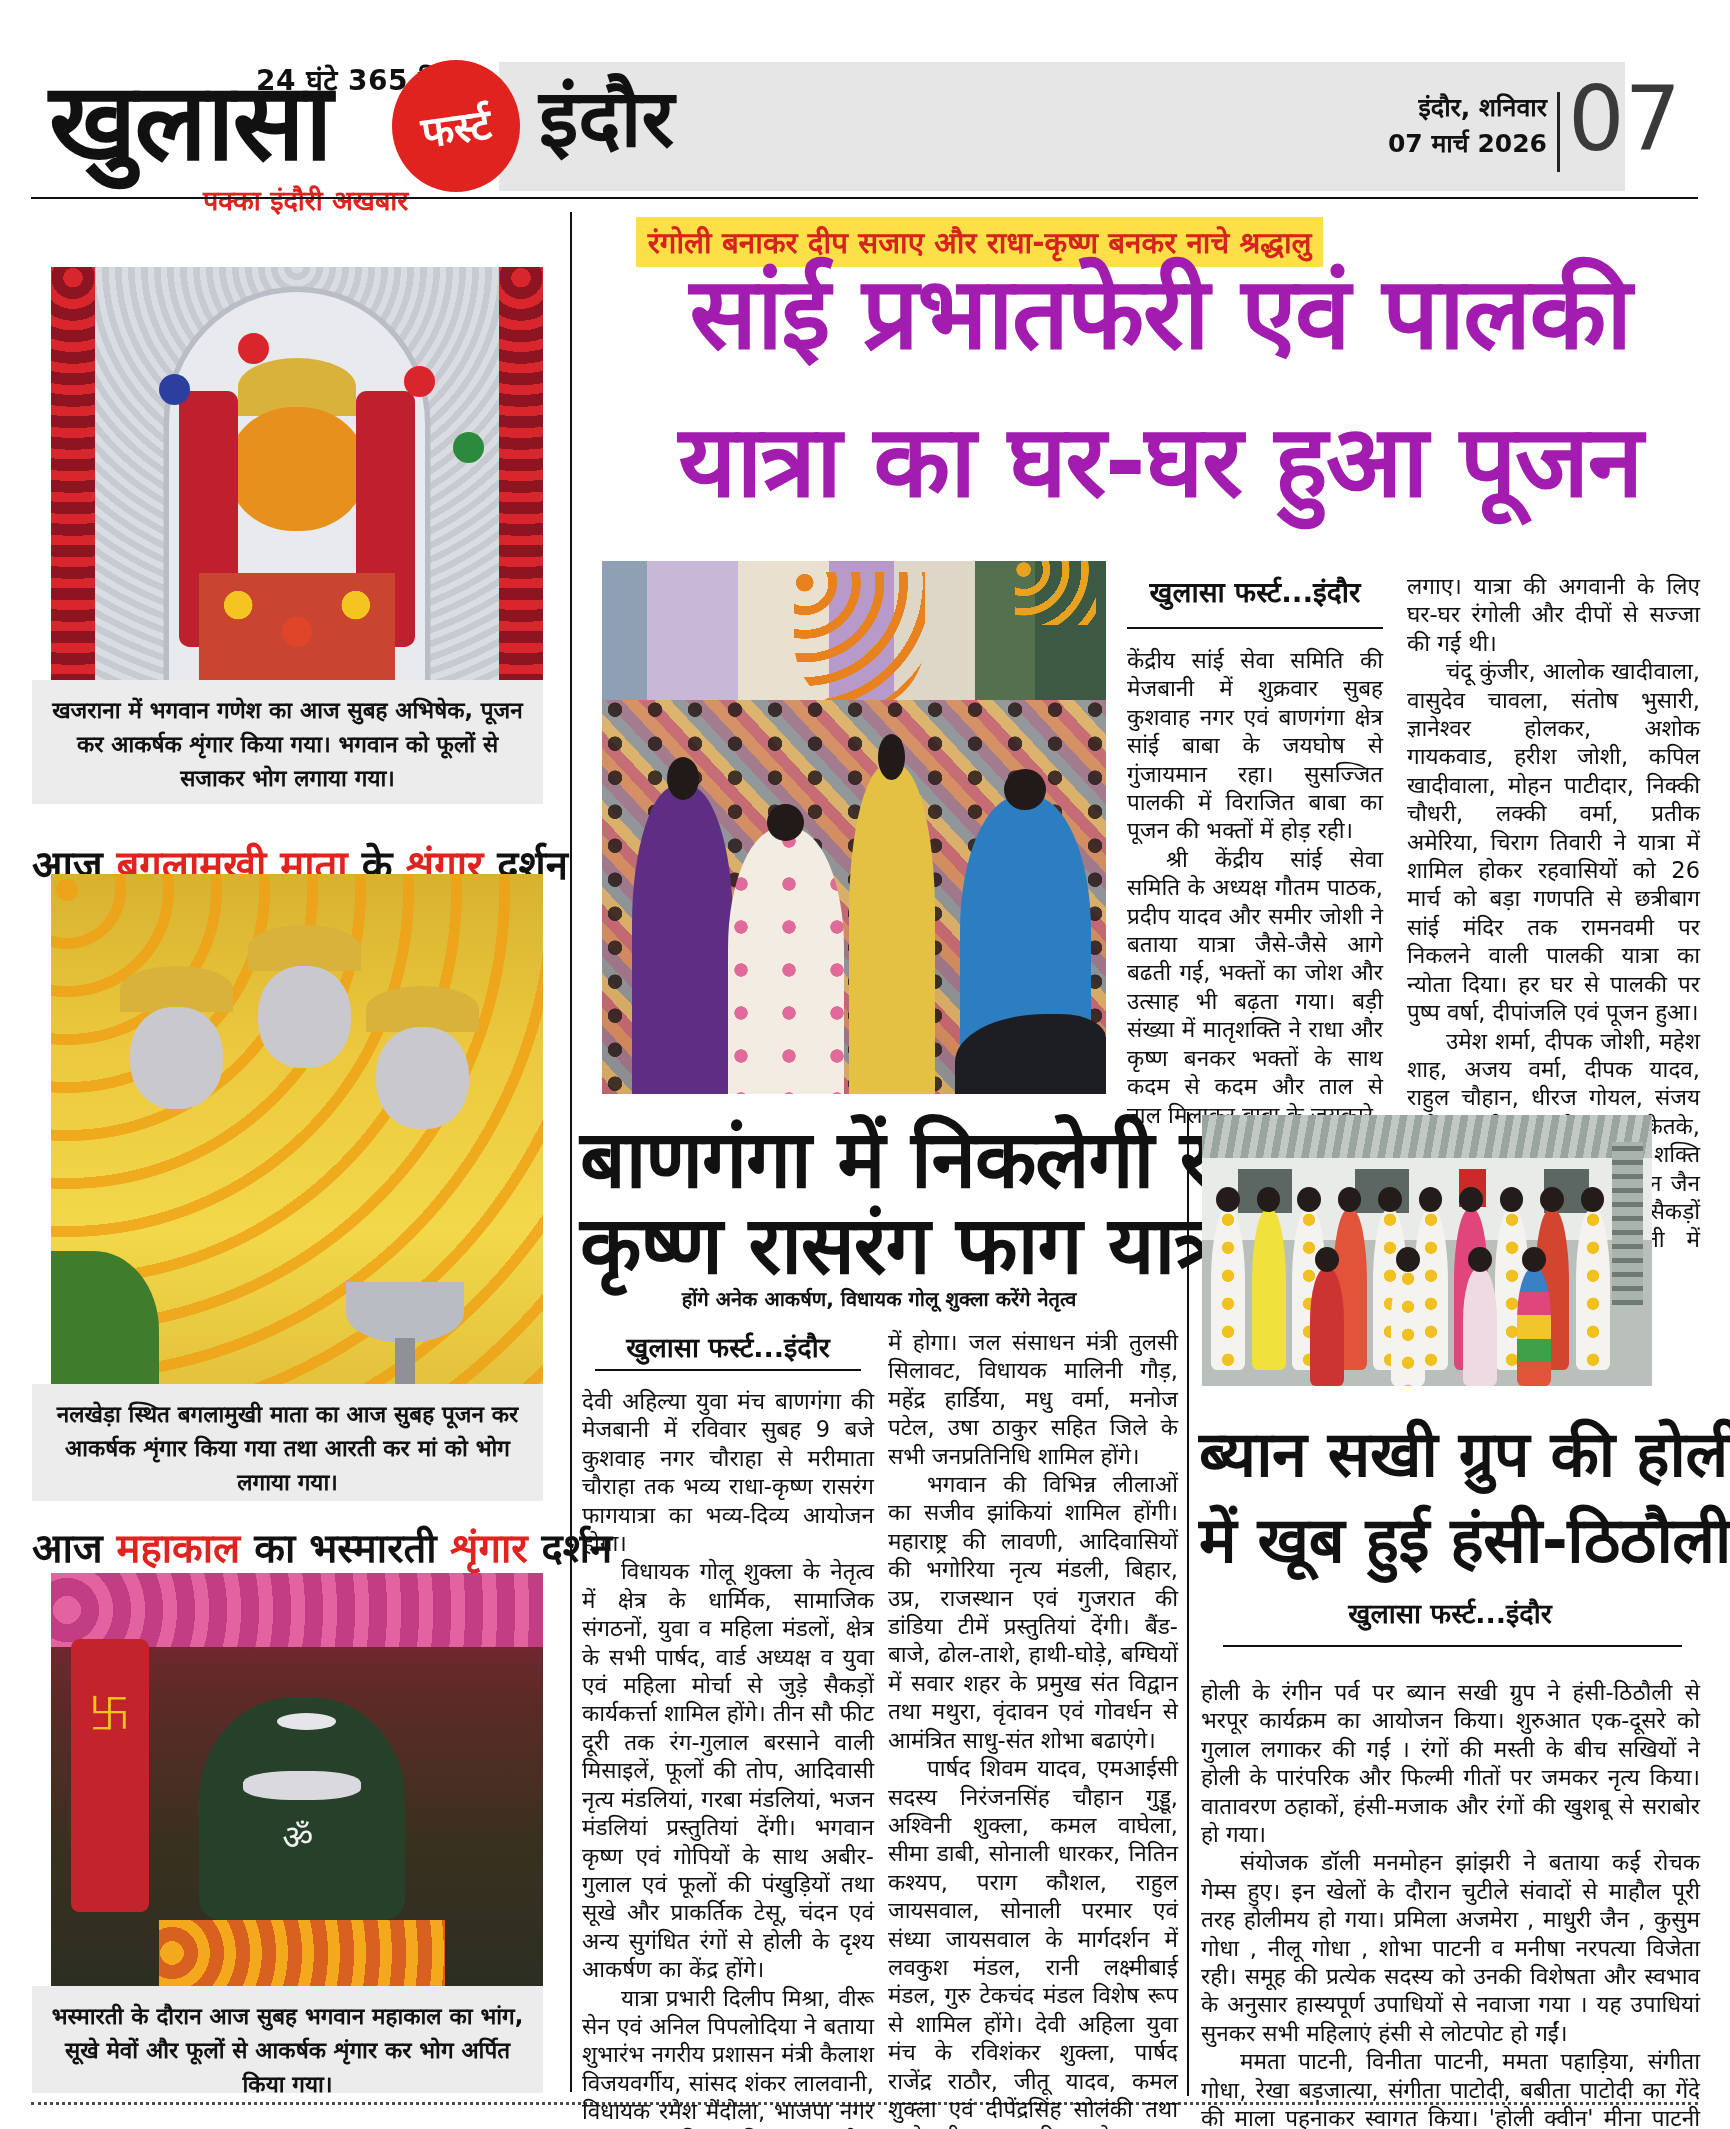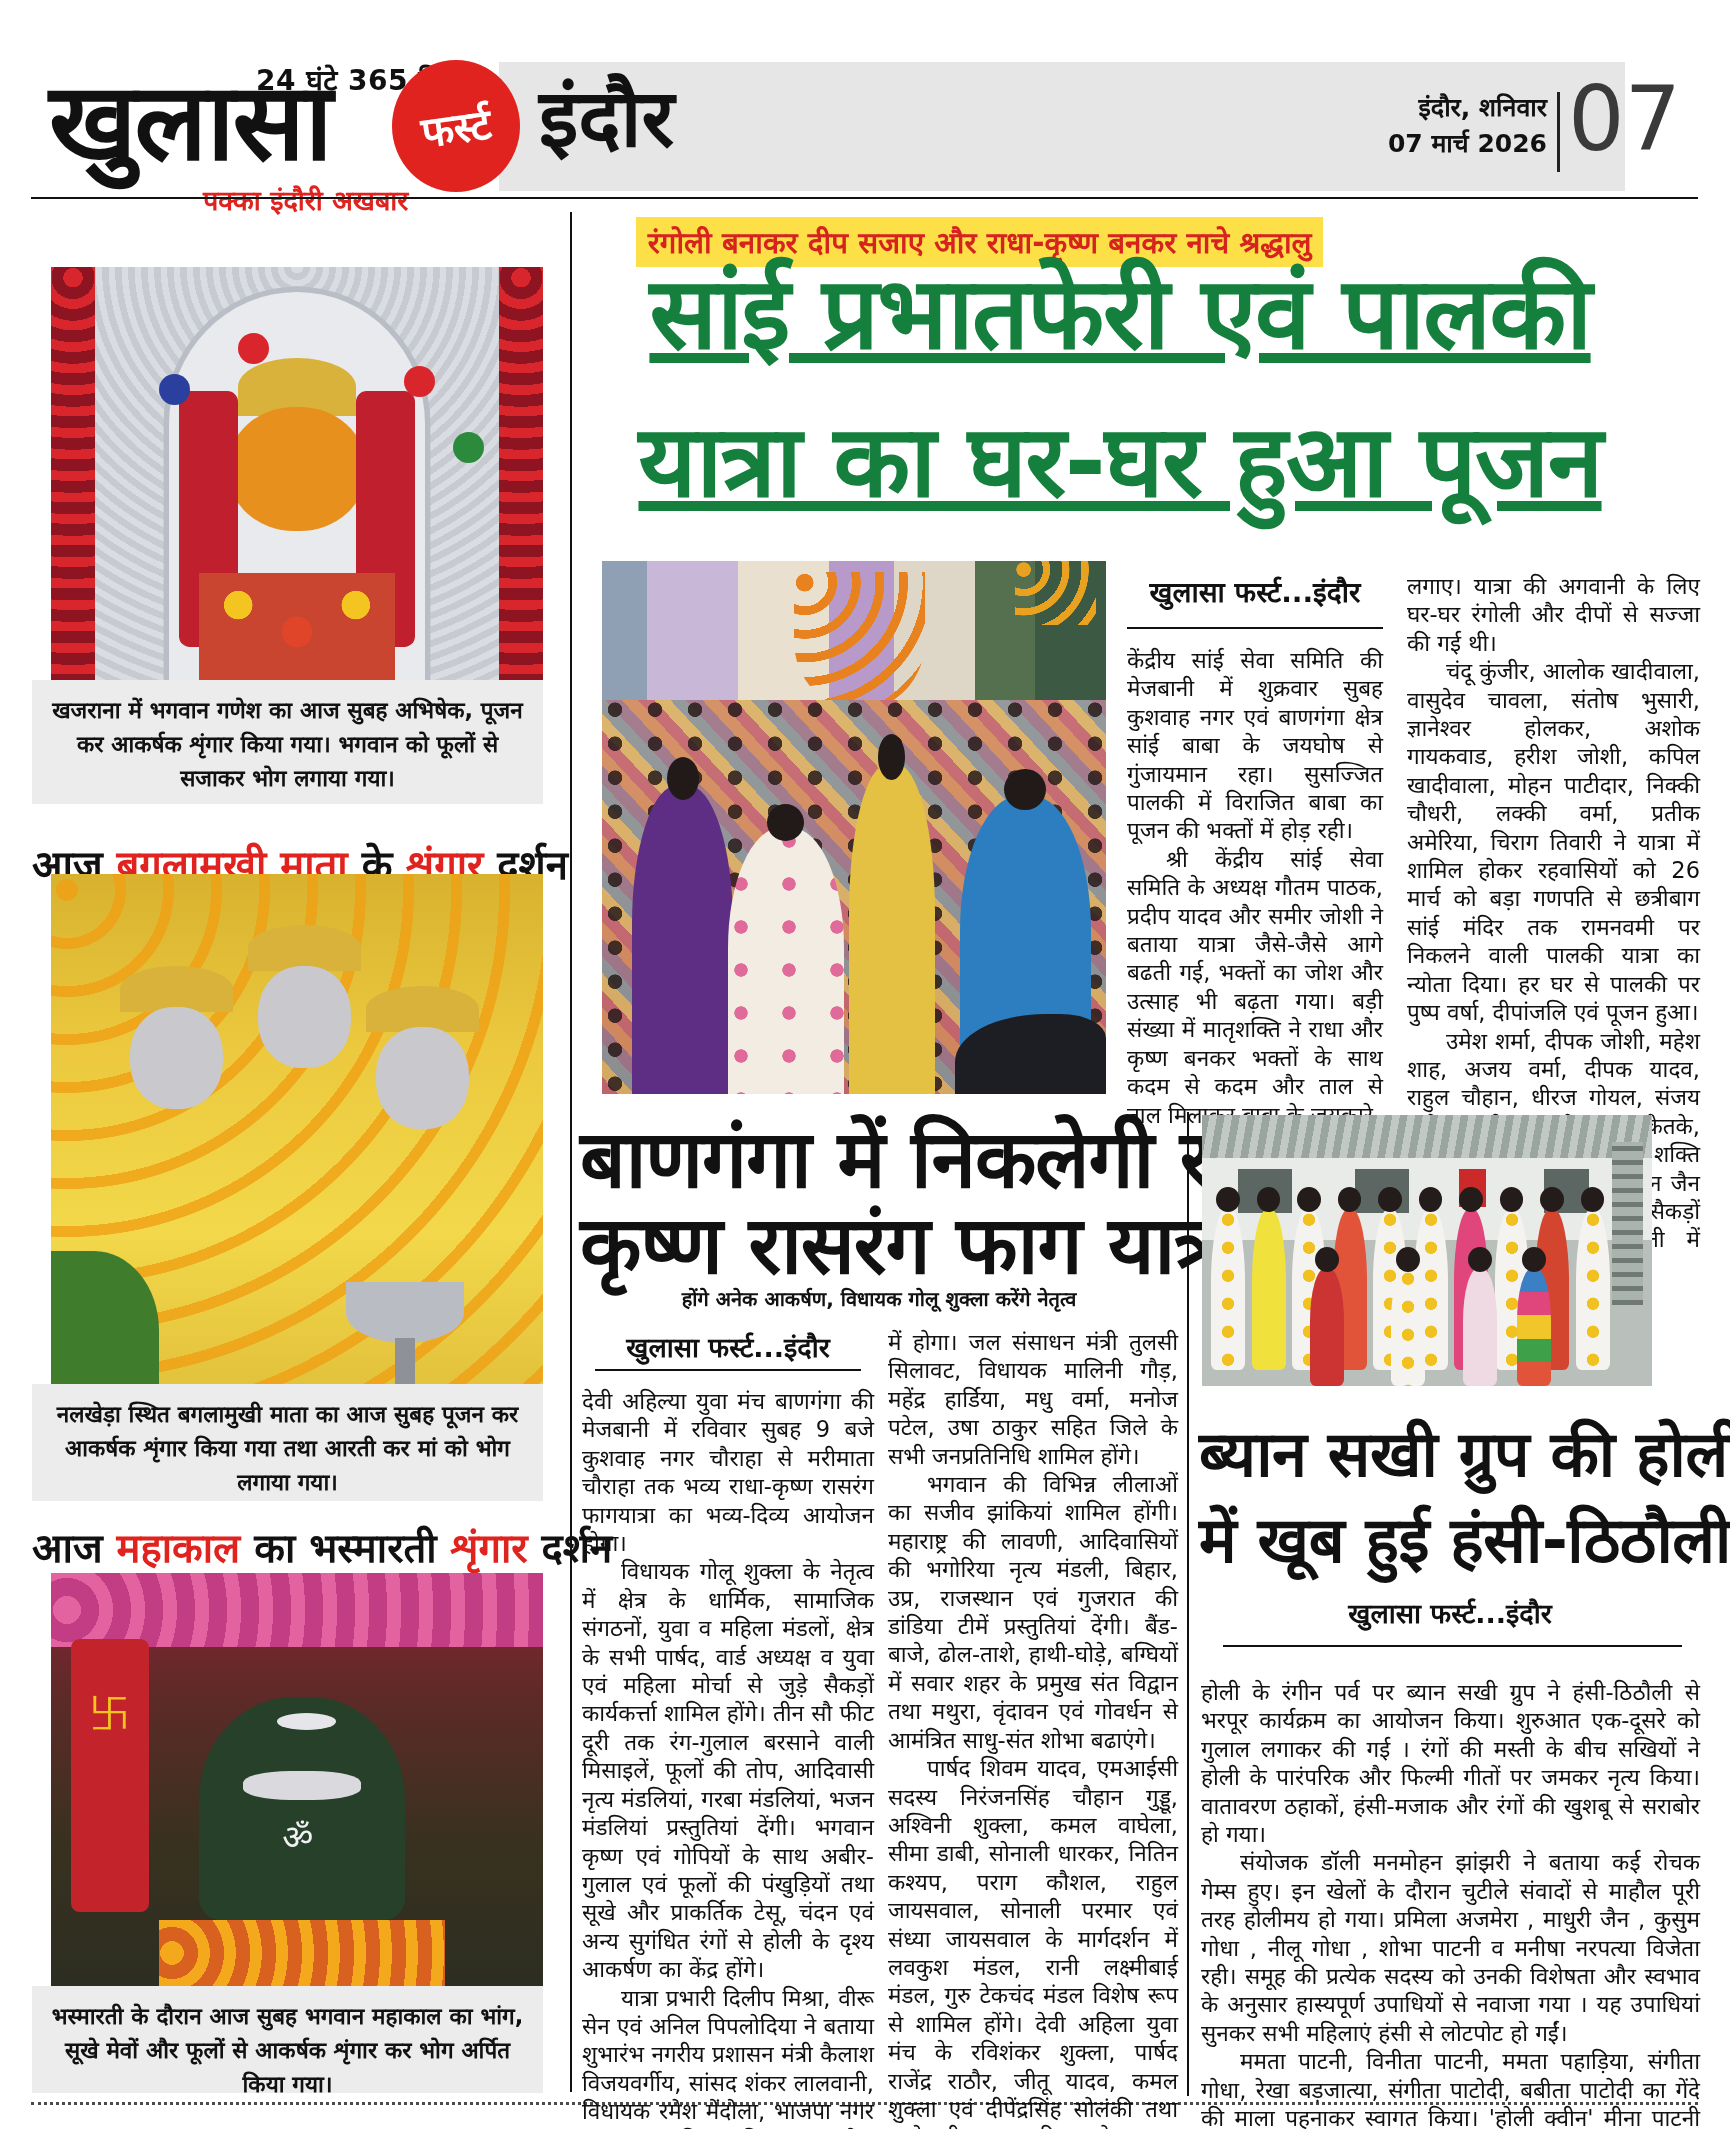--- a/index.html
+++ b/index.html
@@ -113,22 +113,22 @@
   .ph5 .stair{position:absolute;top:10%;right:2%;width:7%;height:60%;
        background:repeating-linear-gradient(0deg,#6f7a75 0 5.4px,#aab3ae 5.4px 14px);}
   .p5fig{position:absolute;bottom:6%;width:34px;height:161px;background:#f4f3ef;border-radius:45% 45% 6.4px 6.4px;}
   .p5fig::before{content:"";position:absolute;top:-21.5px;left:5.4px;width:23.6px;height:25px;background:#241c1a;border-radius:50%;}
   .p5fig.garl{background-image:radial-gradient(circle at 50% 10.7px,#f1c21f 0 5.9px,rgba(0,0,0,0) 6.4px);
        background-size:34px 28px;}
 
   
   .kicker{left:636px;top:217px;background:#fde047;color:#d6231f;font-size:29.5px;font-weight:900;
           padding:4.3px 11.8px;white-space:nowrap;}
-  .main-hl{left:560px;width:1120px;text-align:center;font-size:100px;font-weight:900;
-           letter-spacing:-1.6px;line-height:1;color:#15803d;white-space:nowrap;text-decoration:underline;}
+  .main-hl{left:600px;width:1120px;text-align:center;font-size:100px;font-weight:900;
+           letter-spacing:-1.6px;line-height:1;color:#a21caf;white-space:nowrap;}
   .byline{font-weight:900;font-size:28px;text-align:center;}
   .byline-rule{height:2.1px;background:#111;}
   .body-col{font-size:22.5px;line-height:28.4px;text-align:justify;}
   .body-col p{margin:0;}
   .body-col p + p{text-indent:39px;}
 
   
   .s2-hl{left:580px;width:598px;text-align:center;font-size:80px;font-weight:900;
          letter-spacing:-1.1px;line-height:1;white-space:nowrap;}
   .s2-sub{left:580px;top:1285px;width:598px;text-align:center;font-size:20px;font-weight:900;white-space:nowrap;}

